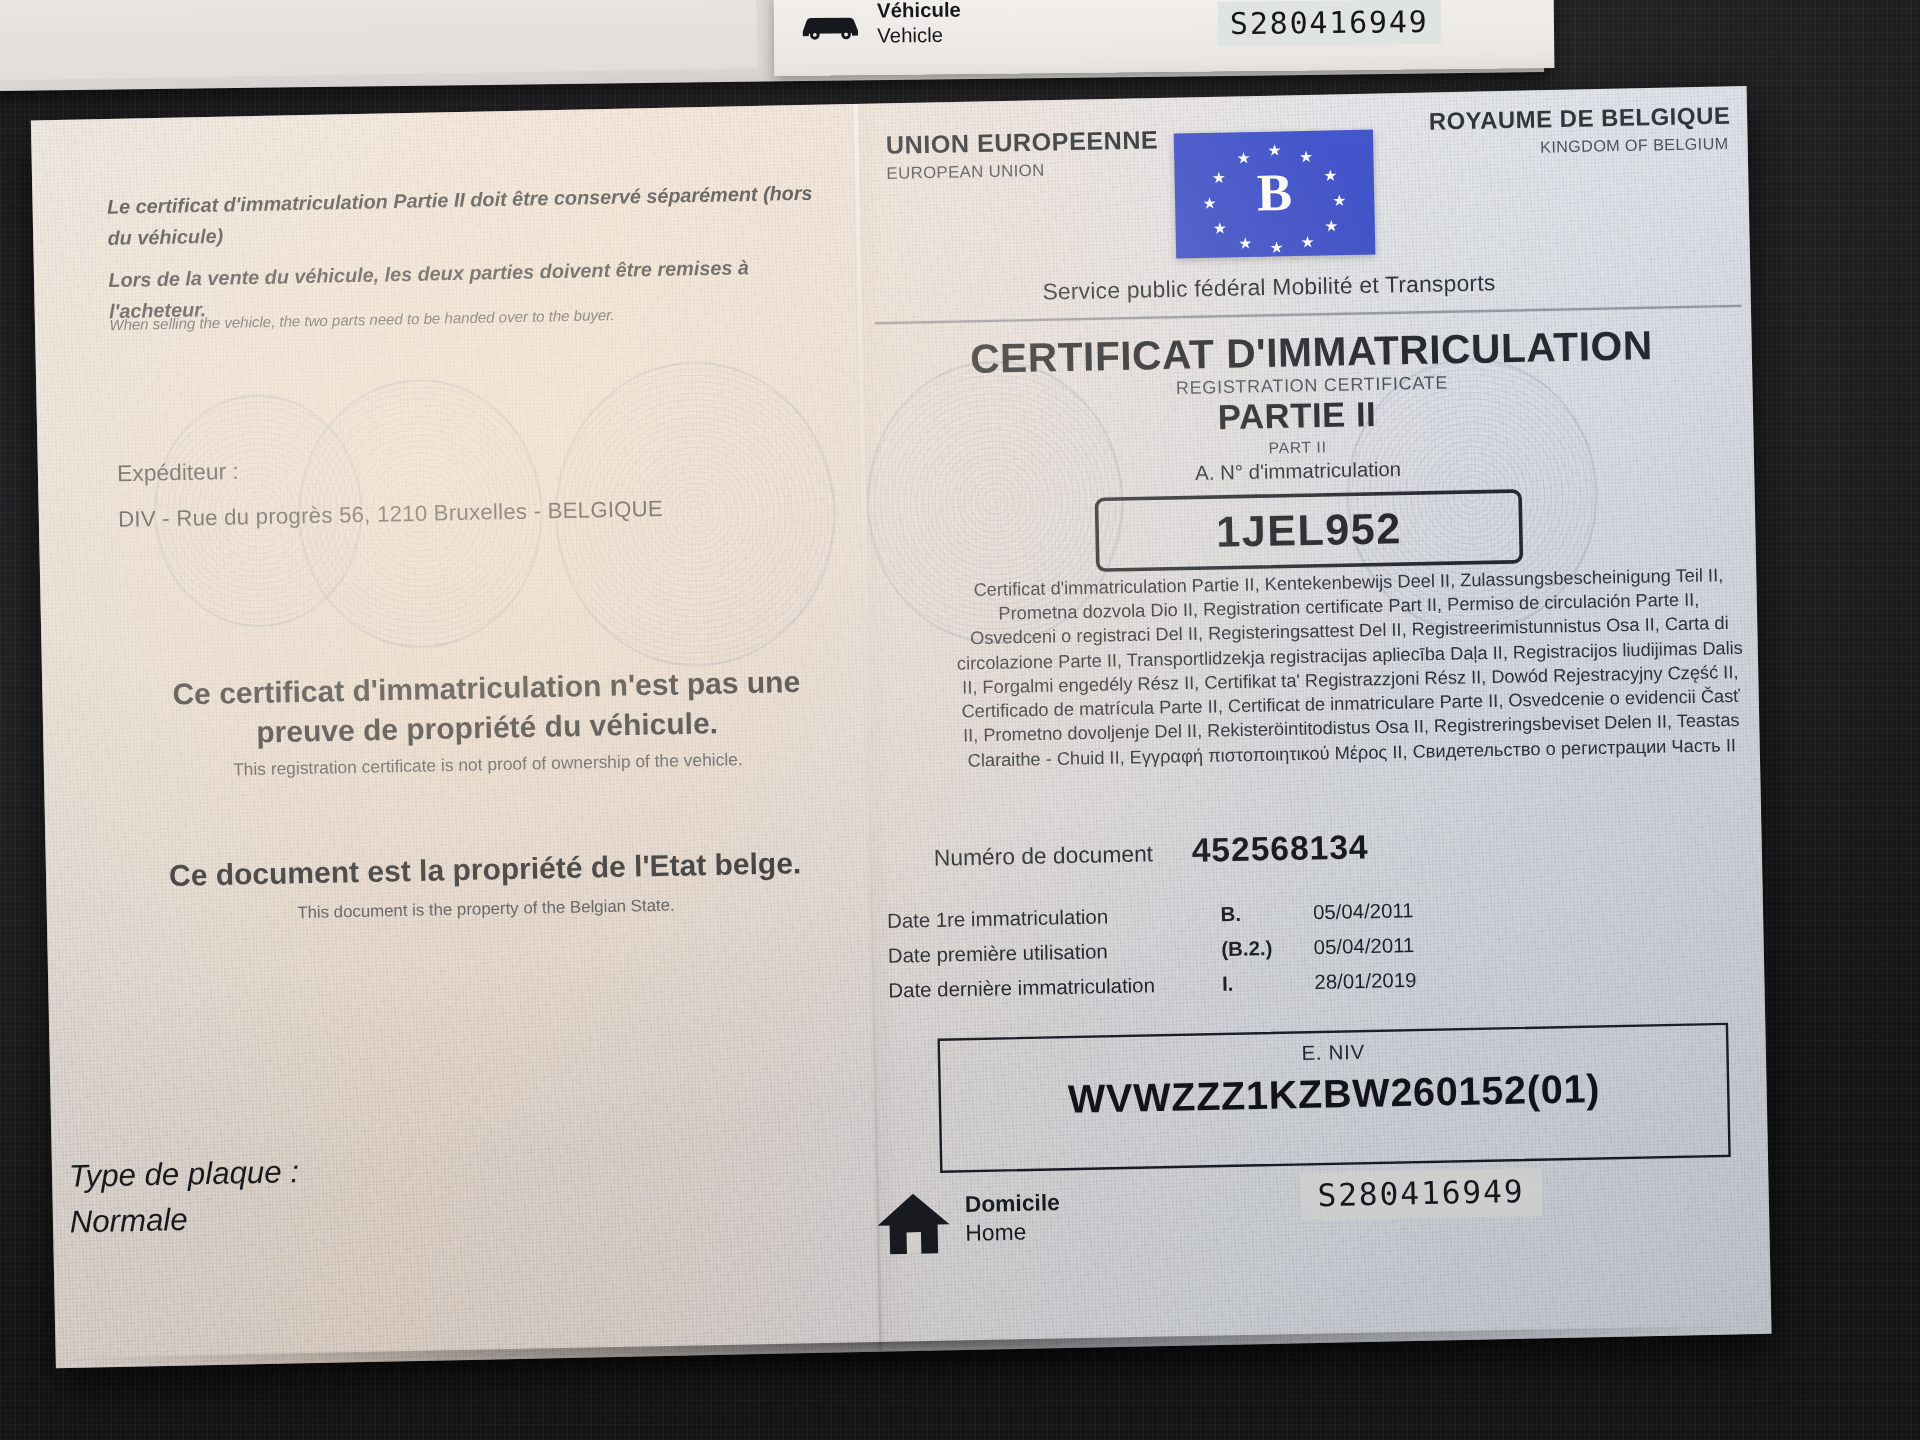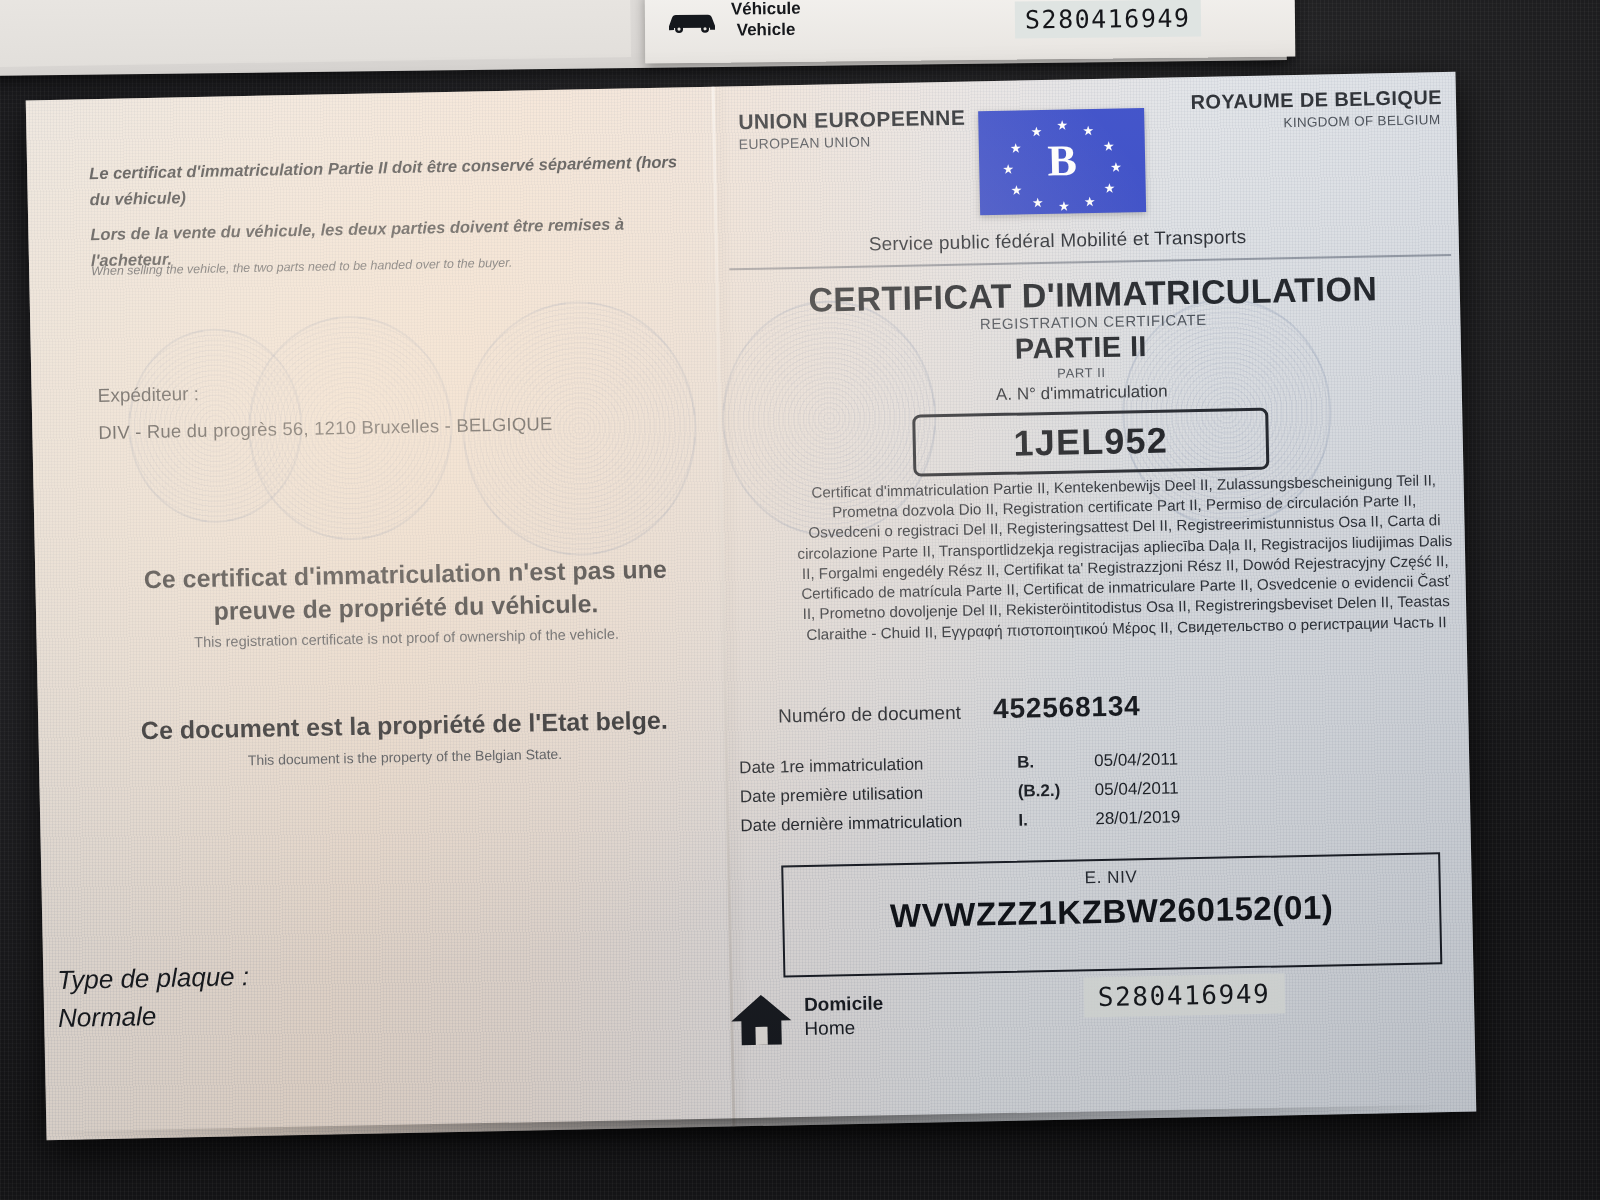--- a/index.html
+++ b/index.html
@@ -70,21 +70,21 @@
   }
   .veh-label {
     position: absolute;
     left: 86px;
     top: 8px;
     font-size: 17px;
     color: #16181c;
     line-height: 1.25;
     font-weight: 600;
   }
-  .veh-label .sub { font-weight: 700; text-align: center; }
+  .veh-label .sub { font-weight: 400; }
   .top-barcode-num {
     position: absolute;
     left: 370px;
     top: 14px;
     padding: 4px 10px;
     background: #dfe4e2;
     font-family: "DejaVu Sans Mono", monospace;
     font-size: 25px;
     letter-spacing: 1.5px;
     color: #15161a;

